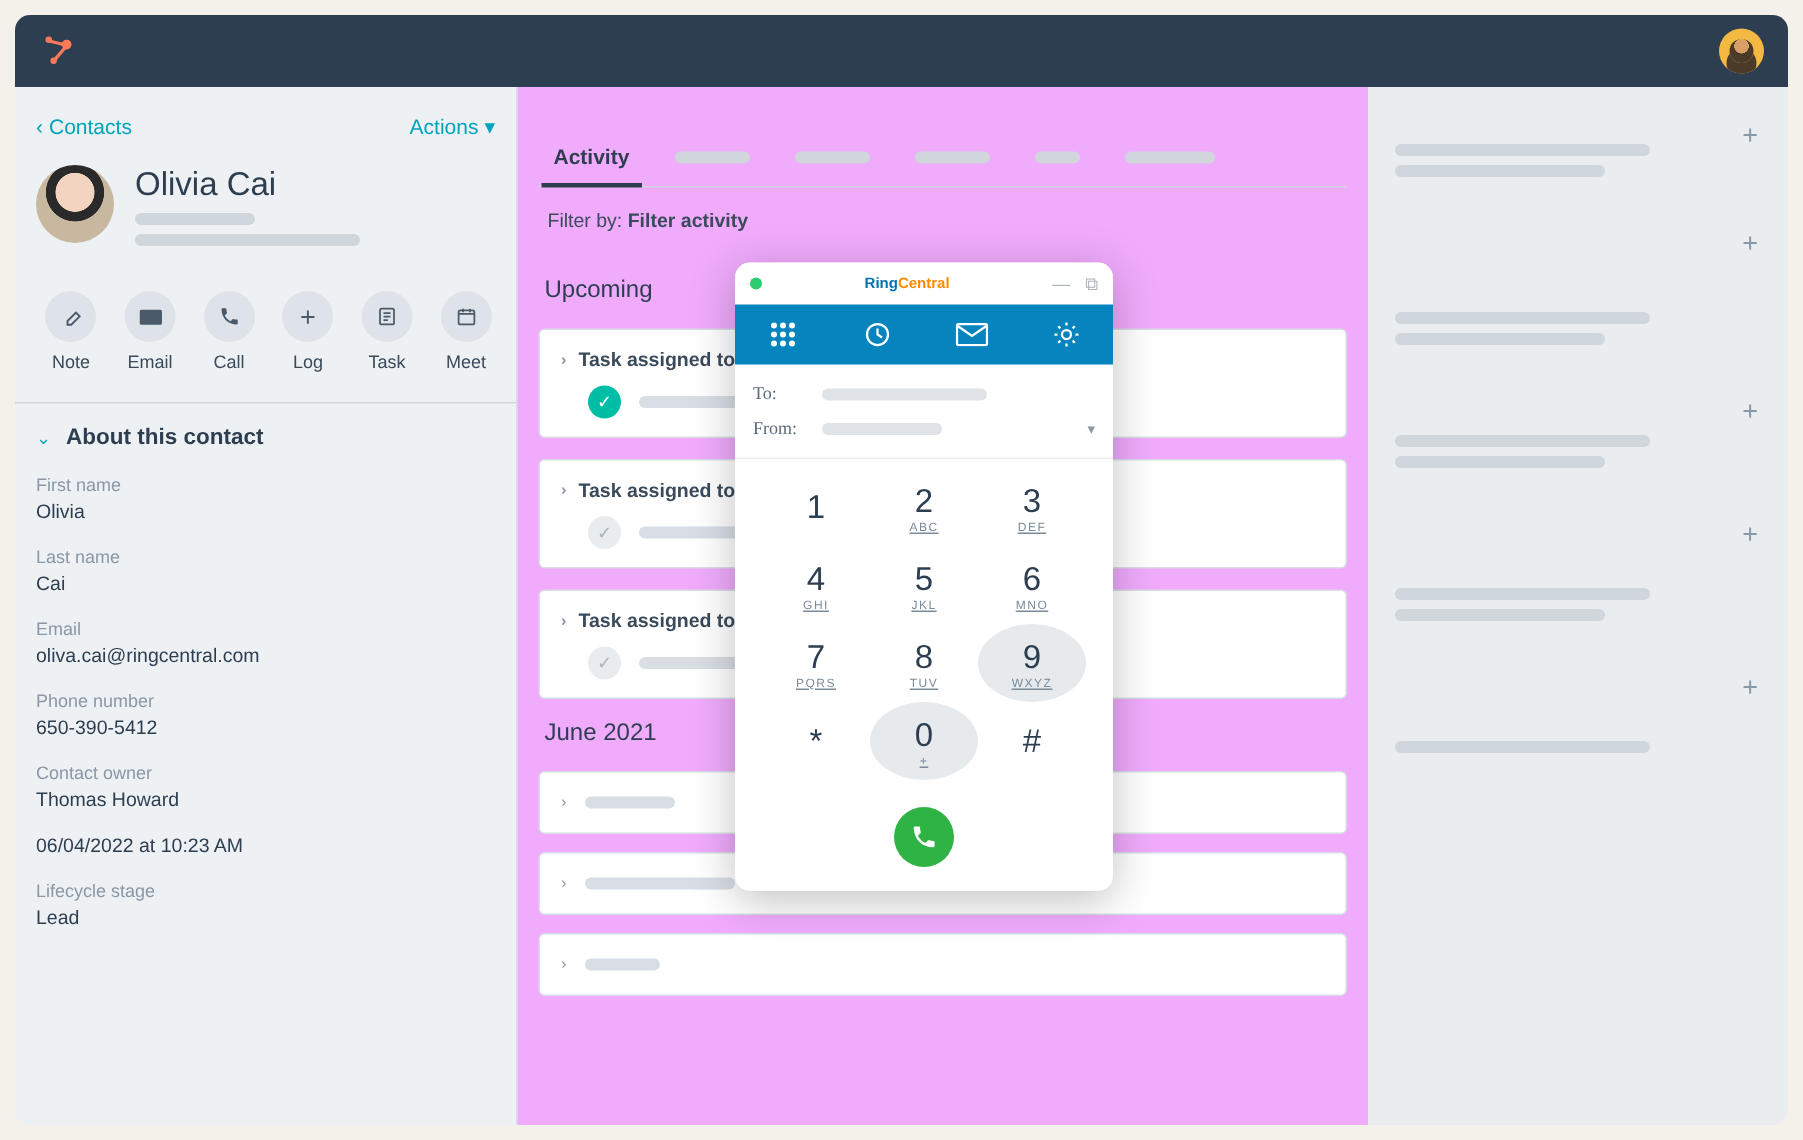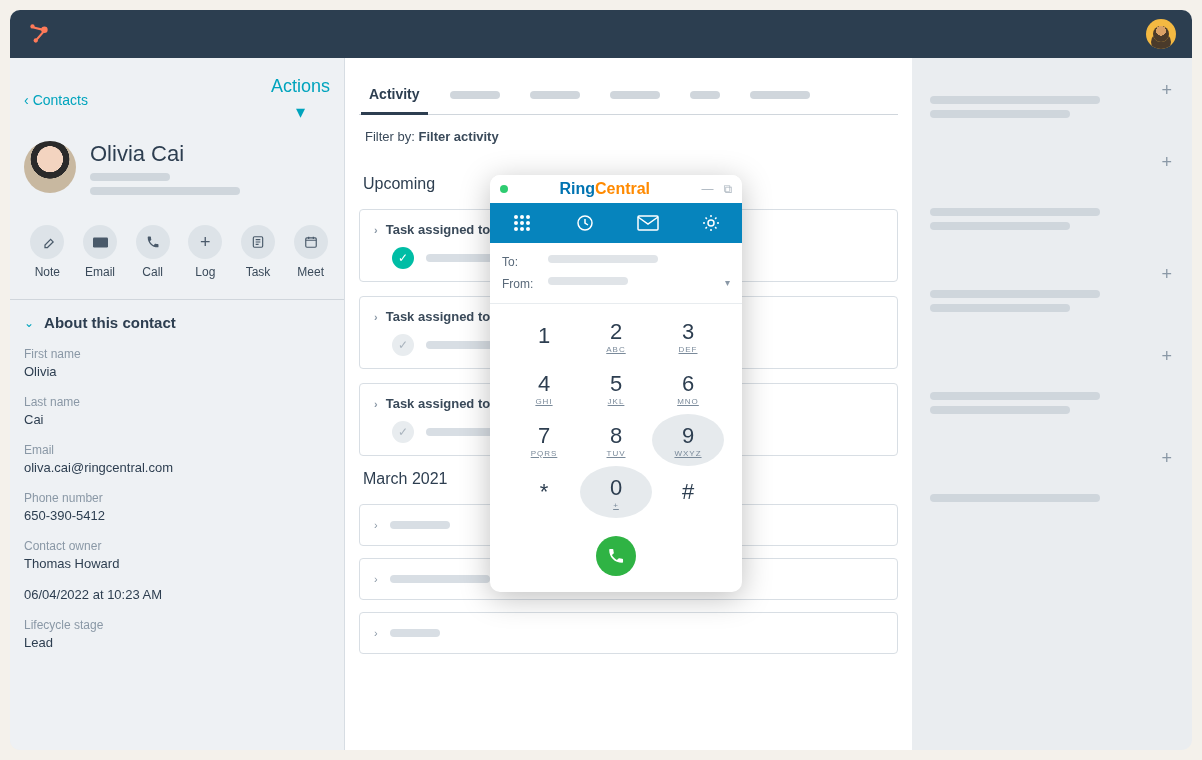--- a/index.html
+++ b/index.html
@@ -59,21 +59,21 @@
     background:#eef1f4;
     border-right:1px solid #d7dde3;
     padding: 18px 14px;
     overflow: hidden;
   }
   .crumb-row {
     display:flex; justify-content:space-between; align-items:center;
     margin-bottom: 18px;
   }
   .crumb-link { color:#00a4bd; font-size:14px; font-weight:500; display:flex; align-items:center; gap:4px;}
-  .actions-link { color:#00a4bd; font-size:18px; font-weight:500; display:flex; align-items:center; gap:4px;flex-direction:column;}
+  .actions-link { color:#00a4bd; font-size:14px; font-weight:500; display:flex; align-items:center; gap:4px;}
   .contact-header { display:flex; gap:14px; align-items:flex-start; margin-bottom:24px;}
   .contact-avatar {
     width:52px; height:52px; border-radius:50%;
     background: radial-gradient(circle at 50% 35%, #f3d4c0 30%, #2a2a2a 31%, #2a2a2a 45%, #c8b8a0 46%);
     background-color:#d8c9b0;
   }
   .contact-name { font-size:22px; font-weight:400; color:#2d3e50; margin-bottom:6px;}
   .ph-line { height:8px; background:#cfd6dc; border-radius:4px; margin-bottom:6px;}
   .ph-line.sm { width:80px;}
   .ph-line.md { width:150px;}
@@ -87,22 +87,22 @@
   .action-label { font-size:12px; color:#3a4a5a;}
   .section-divider { height:1px; background:#d0d6dc; margin: 0 -14px 14px;}
   .section-header { display:flex; align-items:center; gap:10px; margin-bottom:16px;}
   .chev-down { color:#00a4bd; font-size:12px;}
   .section-title { font-size:15px; font-weight:600; color:#2d3e50;text-align:center;}
   .field { margin-bottom:16px;}
   .field-label { font-size:12px; color:#8a98a6; margin-bottom:3px;}
   .field-value { font-size:13px; color:#2d3e50;}
   .main {
     flex:1;
-    background:#ffffff;
-    padding: 18px 14px;
+    background:#f0abfc;
+    padding: 28px 14px;
     position:relative;
     overflow:hidden;
   }
   .tabs { display:flex; gap:30px; border-bottom:1px solid #d0d6dc; margin-bottom:14px; padding:0 10px;}
   .tab {
     padding: 10px 0 12px;
     font-size:14px; color:#8a98a6;
     position:relative;
   }
   .tab.active { color:#2d3e50; font-weight:600;}
@@ -158,32 +158,32 @@
     border-radius:10px;
     box-shadow: 0 6px 30px rgba(0,0,0,0.25);
     overflow:hidden;
   }
   .dialer-top {
     height:28px; background:#fff;
     display:flex; align-items:center; justify-content:space-between;
     padding:0 10px;
   }
   .dot-green { width:8px; height:8px; border-radius:50%; background:#2ecc71;}
-  .rc-brand { font-size:16px; font-weight:600;}
+  .rc-brand { font-size:10px; font-weight:600;}
   .rc-ring { color:#0073b1;}
   .rc-central { color:#ff8a00;}
   .win-icons { display:flex; gap:10px; color:#aab4be; font-size:12px;}
   .dialer-tabs {
     height:40px; background:#0684bd;
     display:flex; align-items:center; justify-content:space-around;
     color:#fff;
   }
   .dialer-tab { width:25%; display:flex; justify-content:center; align-items:center; height:100%;}
   .dialer-fields { padding: 8px 12px; border-bottom:1px solid #e8ecef;}
-  .df-row { display:flex; gap:10px; padding:4px 0; font-size:12px; color:#5a6a7a; position:relative;}
+  .df-row { display:flex; align-items:center; gap:10px; padding:4px 0; font-size:12px; color:#5a6a7a; position:relative;font-family:Liberation Serif, serif;}
   .df-label { width:36px;}
   .df-ph { flex:1; height:8px; background:#e0e4e8; border-radius:4px; max-width:110px;}
   .df-caret { position:absolute; right:0; color:#8a98a6; font-size:10px;}
   .keypad {
     display:grid; grid-template-columns: repeat(3, 1fr);
     padding: 6px 18px 14px;
   }
   .key {
     height:52px;
     display:flex; flex-direction:column; align-items:center; justify-content:center;
@@ -370,21 +370,21 @@
       <span class="task-chev">›</span>
       <span>Task assigned to</span>
     </div>
     <div class="task-body">
       <div class="check-circ ">✓</div>
       <div class="ph-bar"></div>
     </div>
           </div>
         </div>
 
-      <div class="sect-heading">March 2021</div>
+      <div class="sect-heading">June 2021</div>
       <div id="history-list">
         <div class="history-row">
           <span class="task-chev">›</span>
           <div class="ph-bar" style="width:60px"></div>
         </div>
         <div class="history-row">
           <span class="task-chev">›</span>
           <div class="ph-bar lg"></div>
         </div>
         <div class="history-row">

